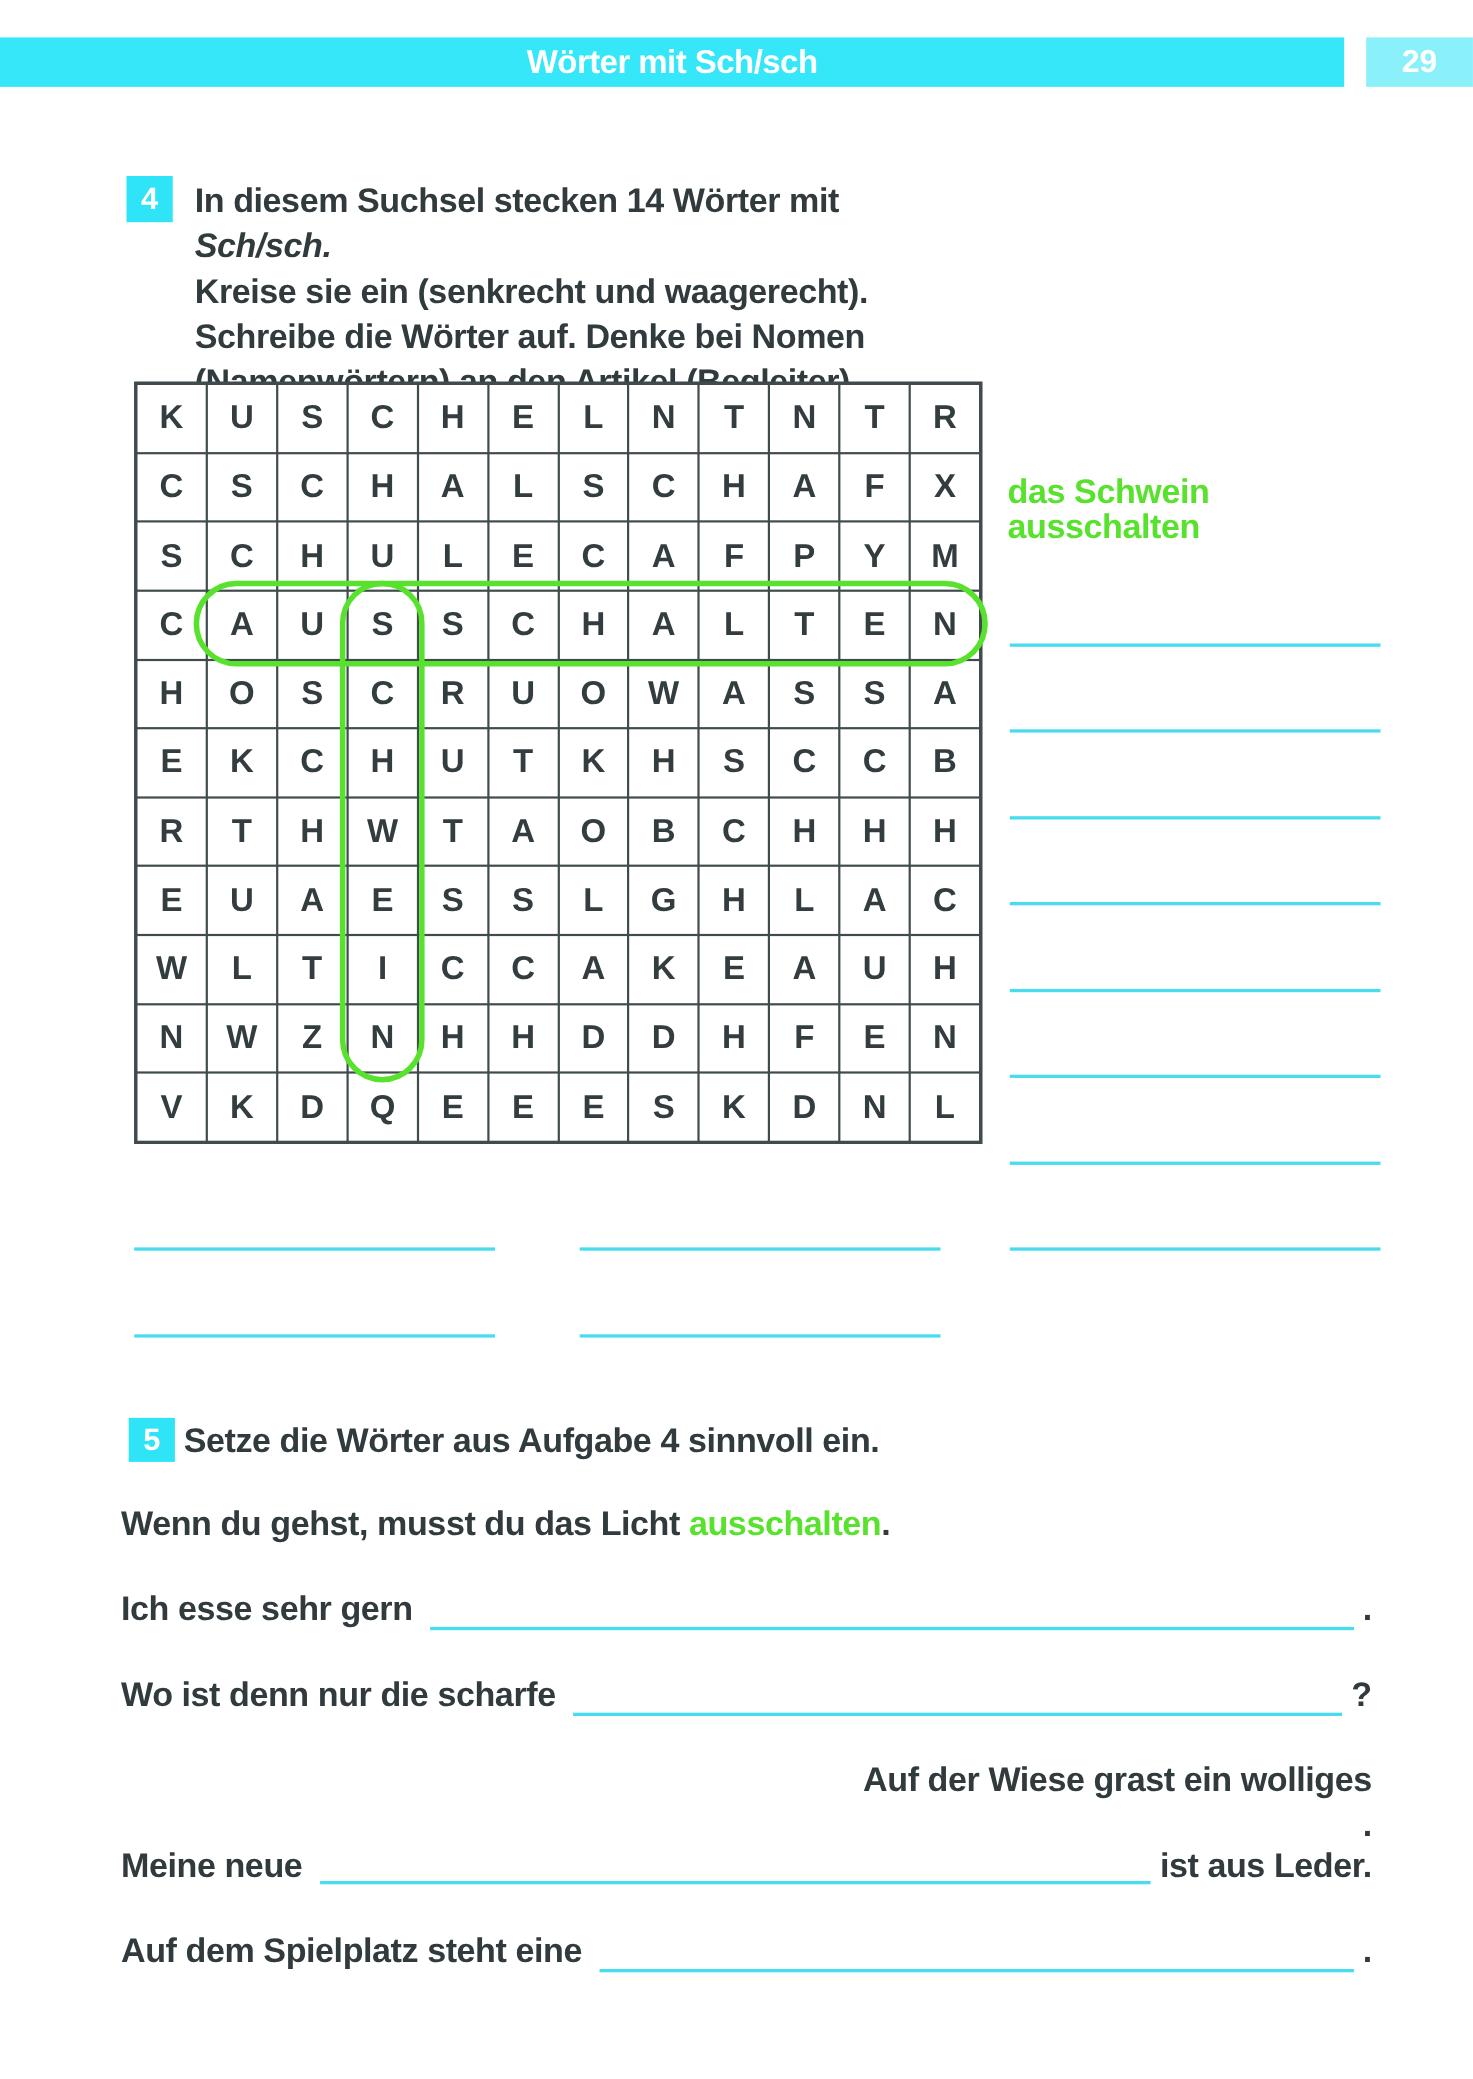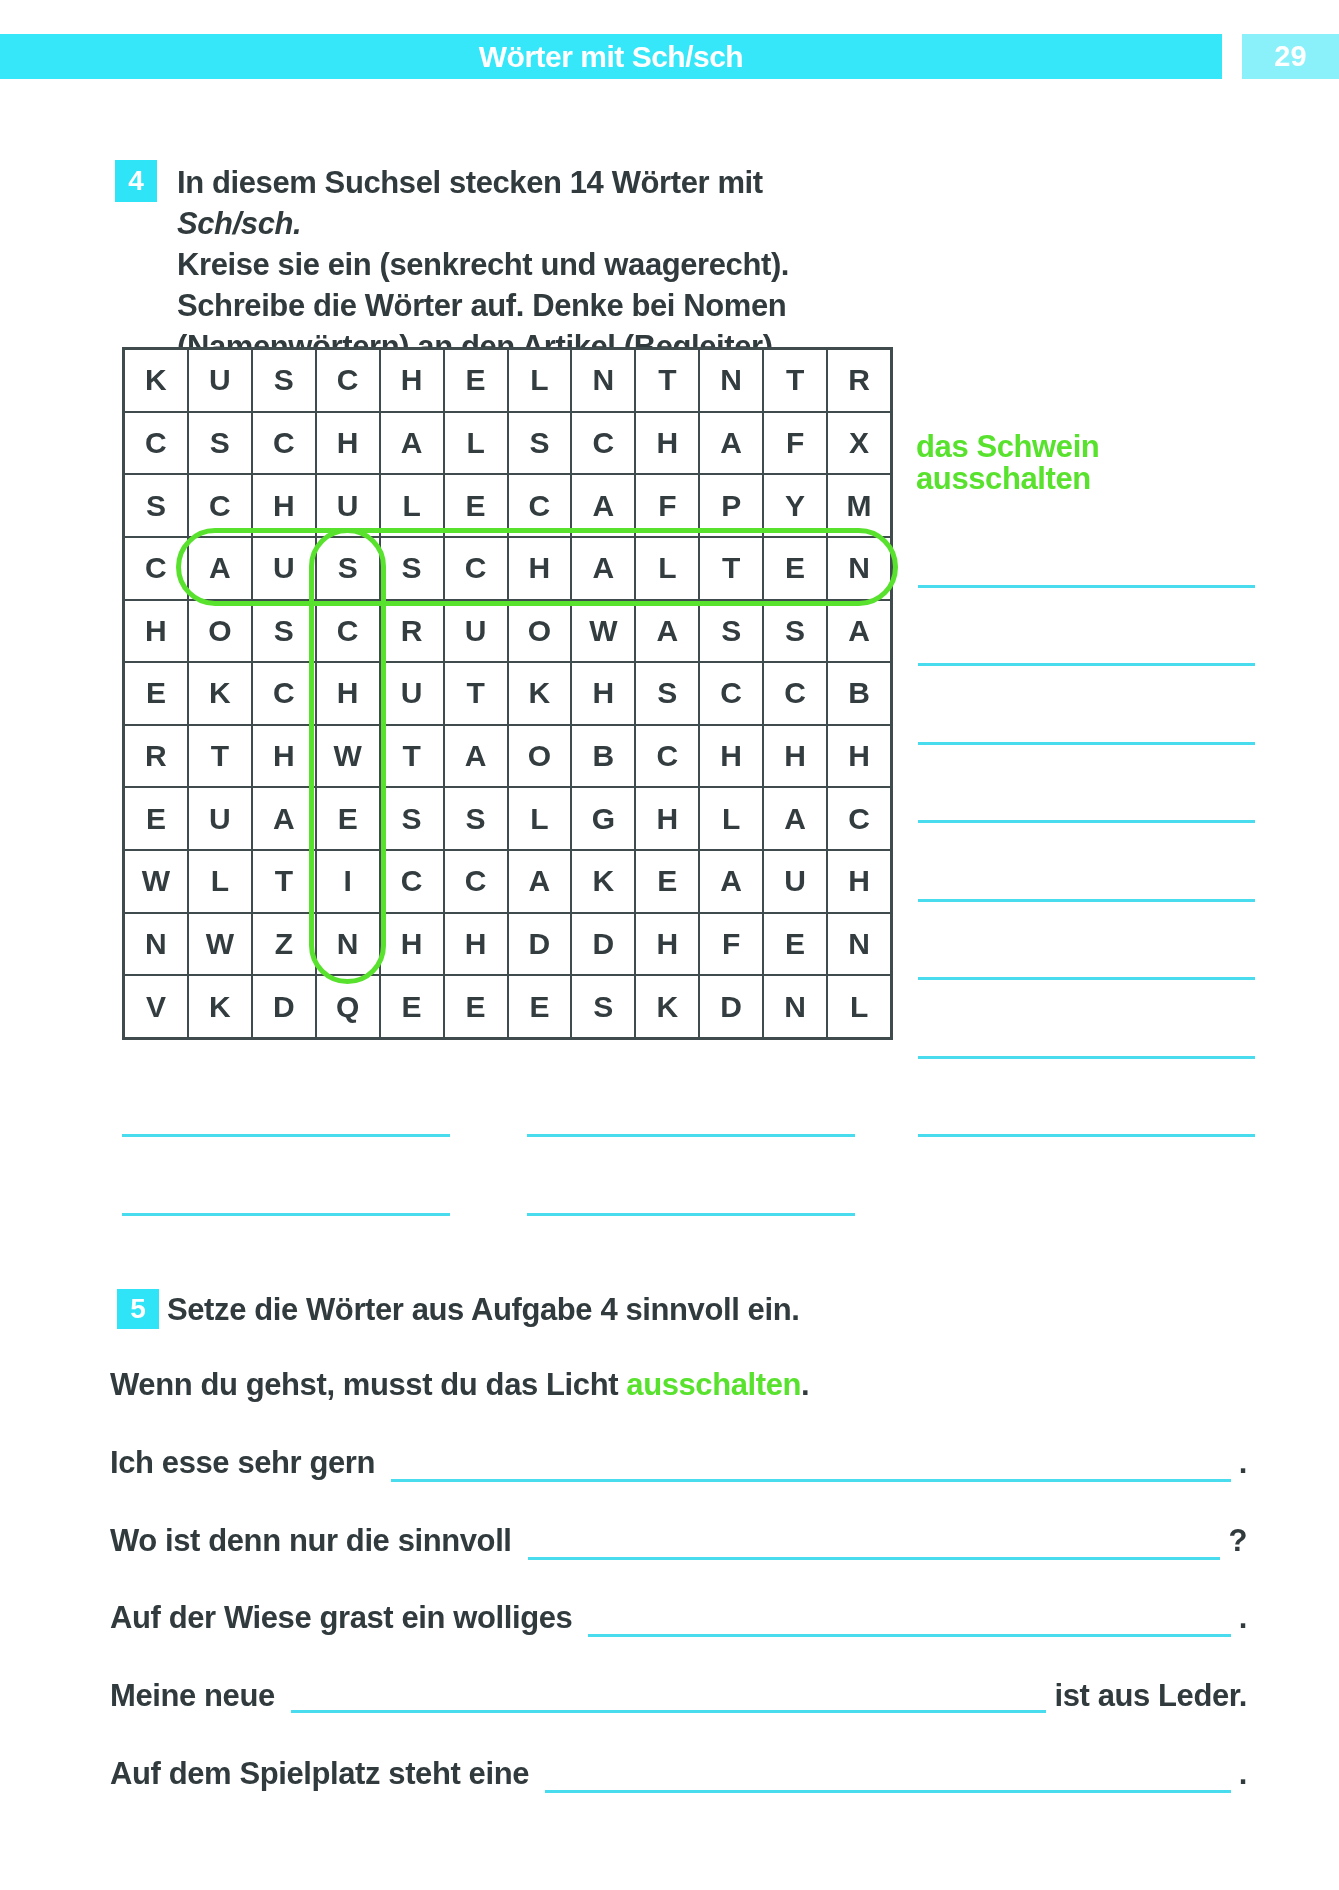--- a/index.html
+++ b/index.html
@@ -82,21 +82,21 @@
     white-space:pre;
   }
   .sentence .fill {
     flex:1; height:34px; border-bottom:3px solid #49dcee;
     margin-left:16px; margin-right:8px;
   }
   .sentence .green { color:#58e22e; }
   #sentence-1 { top:1366px; }
   #sentence-2 { top:1444px; }
   #sentence-3 { top:1522px; }
-  #sentence-4 { top:1599px; }
+  #sentence-4 { top:1599px;flex-direction:column; }
   #sentence-5 { top:1677px;align-items:center; }
   #sentence-6 { top:1755px; }
 </style>
 </head>
 <body>
 
 <div class="header-bar">
   <span class="header-title">Wörter mit Sch/sch</span>
 </div>
 <div class="page-box">
@@ -277,21 +277,21 @@
   <span>Wenn du gehst, musst du das Licht </span><span class="green">ausschalten</span><span>.</span>
 </div>
 
 <div class="sentence" id="sentence-2">
   <span>Ich esse sehr gern</span>
   <span class="fill"></span>
   <span>.</span>
 </div>
 
 <div class="sentence" id="sentence-3">
-  <span>Wo ist denn nur die sinnvoll</span>
+  <span>Wo ist denn nur die scharfe</span>
   <span class="fill"></span>
   <span>?</span>
 </div>
 
 <div class="sentence" id="sentence-4">
   <span>Auf der Wiese grast ein wolliges</span>
   <span class="fill"></span>
   <span>.</span>
 </div>
 

